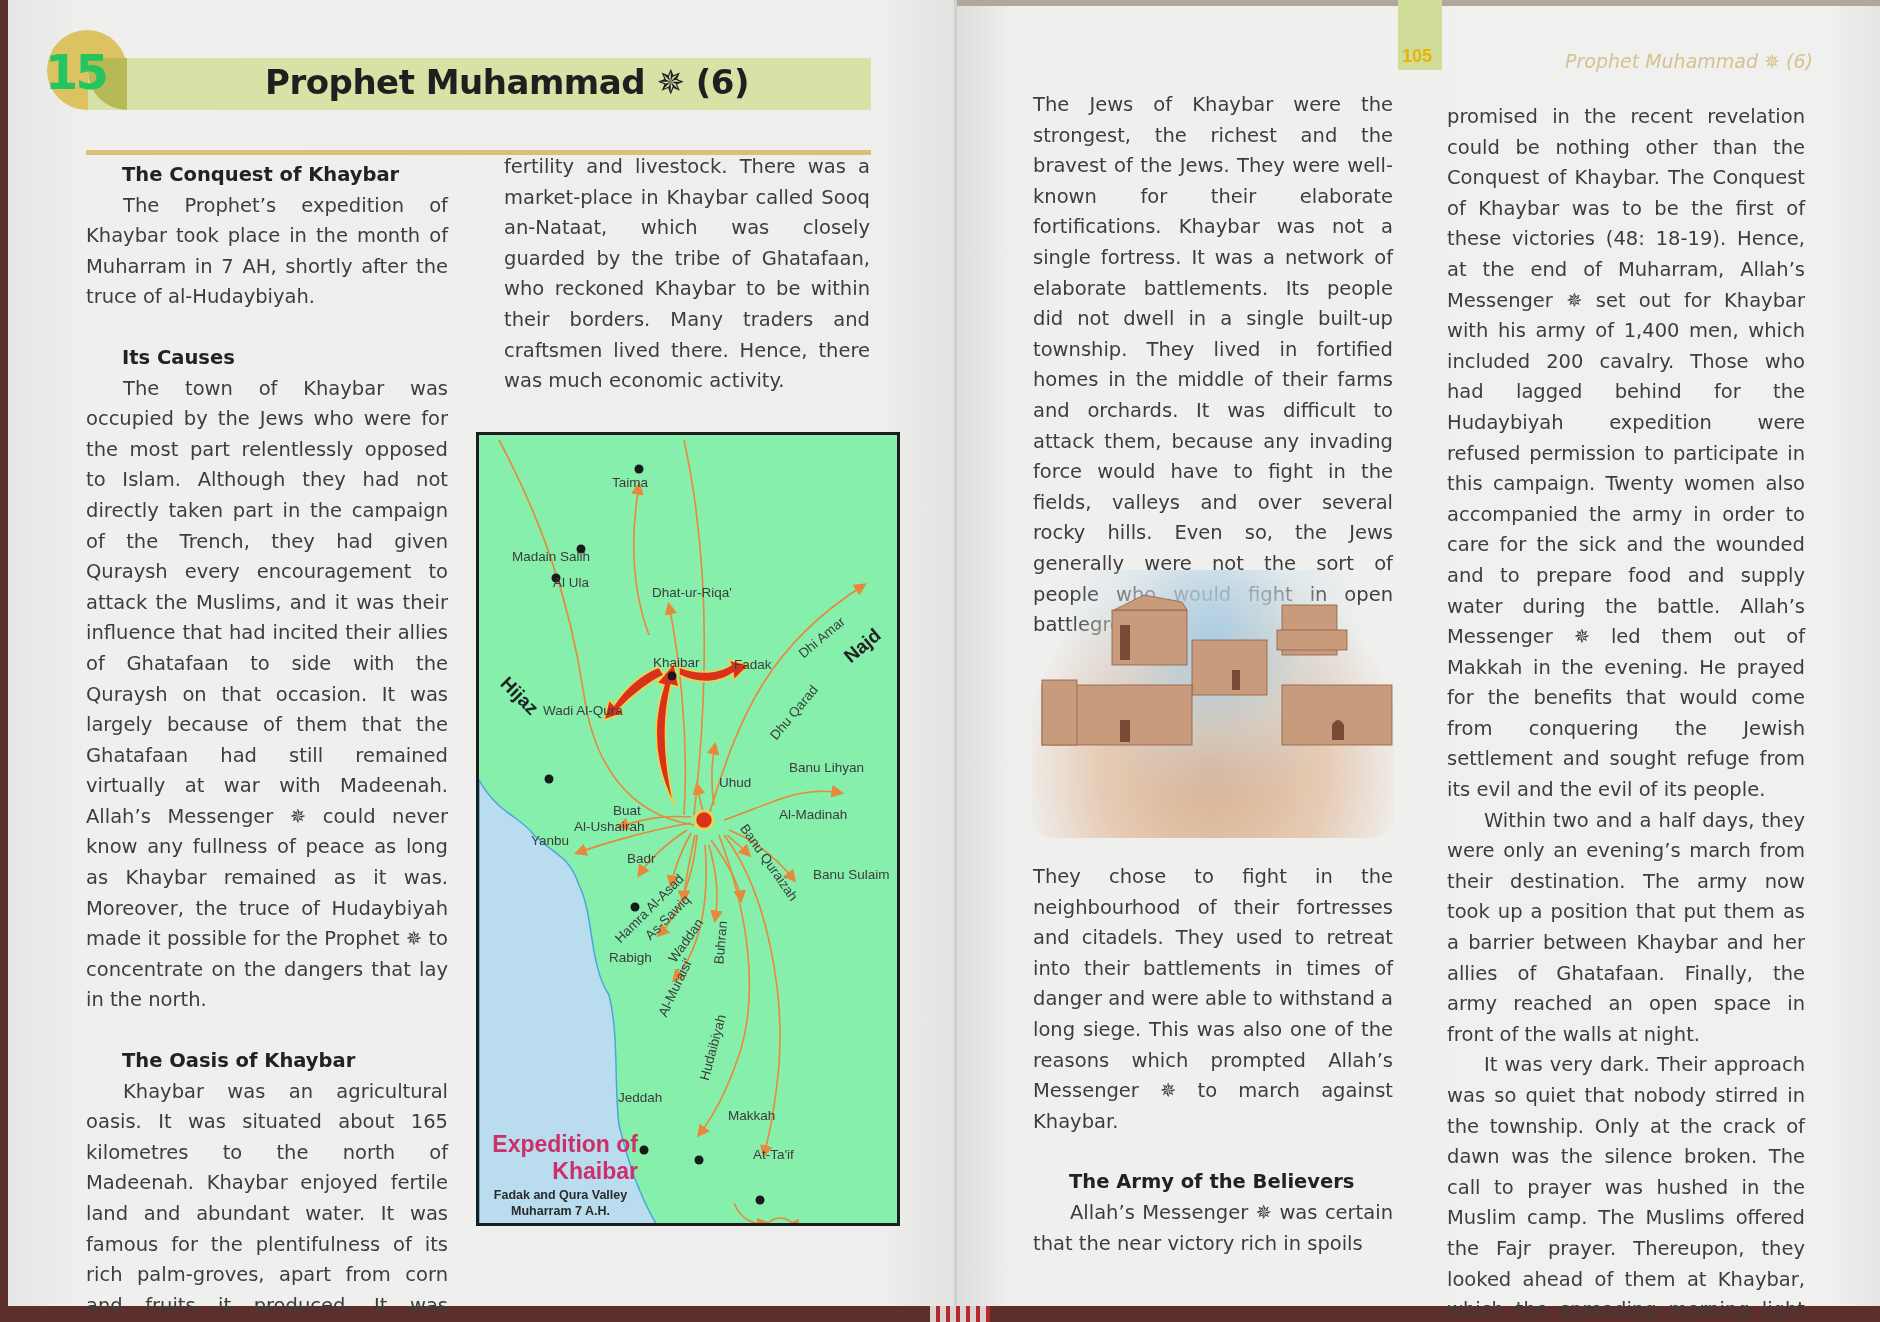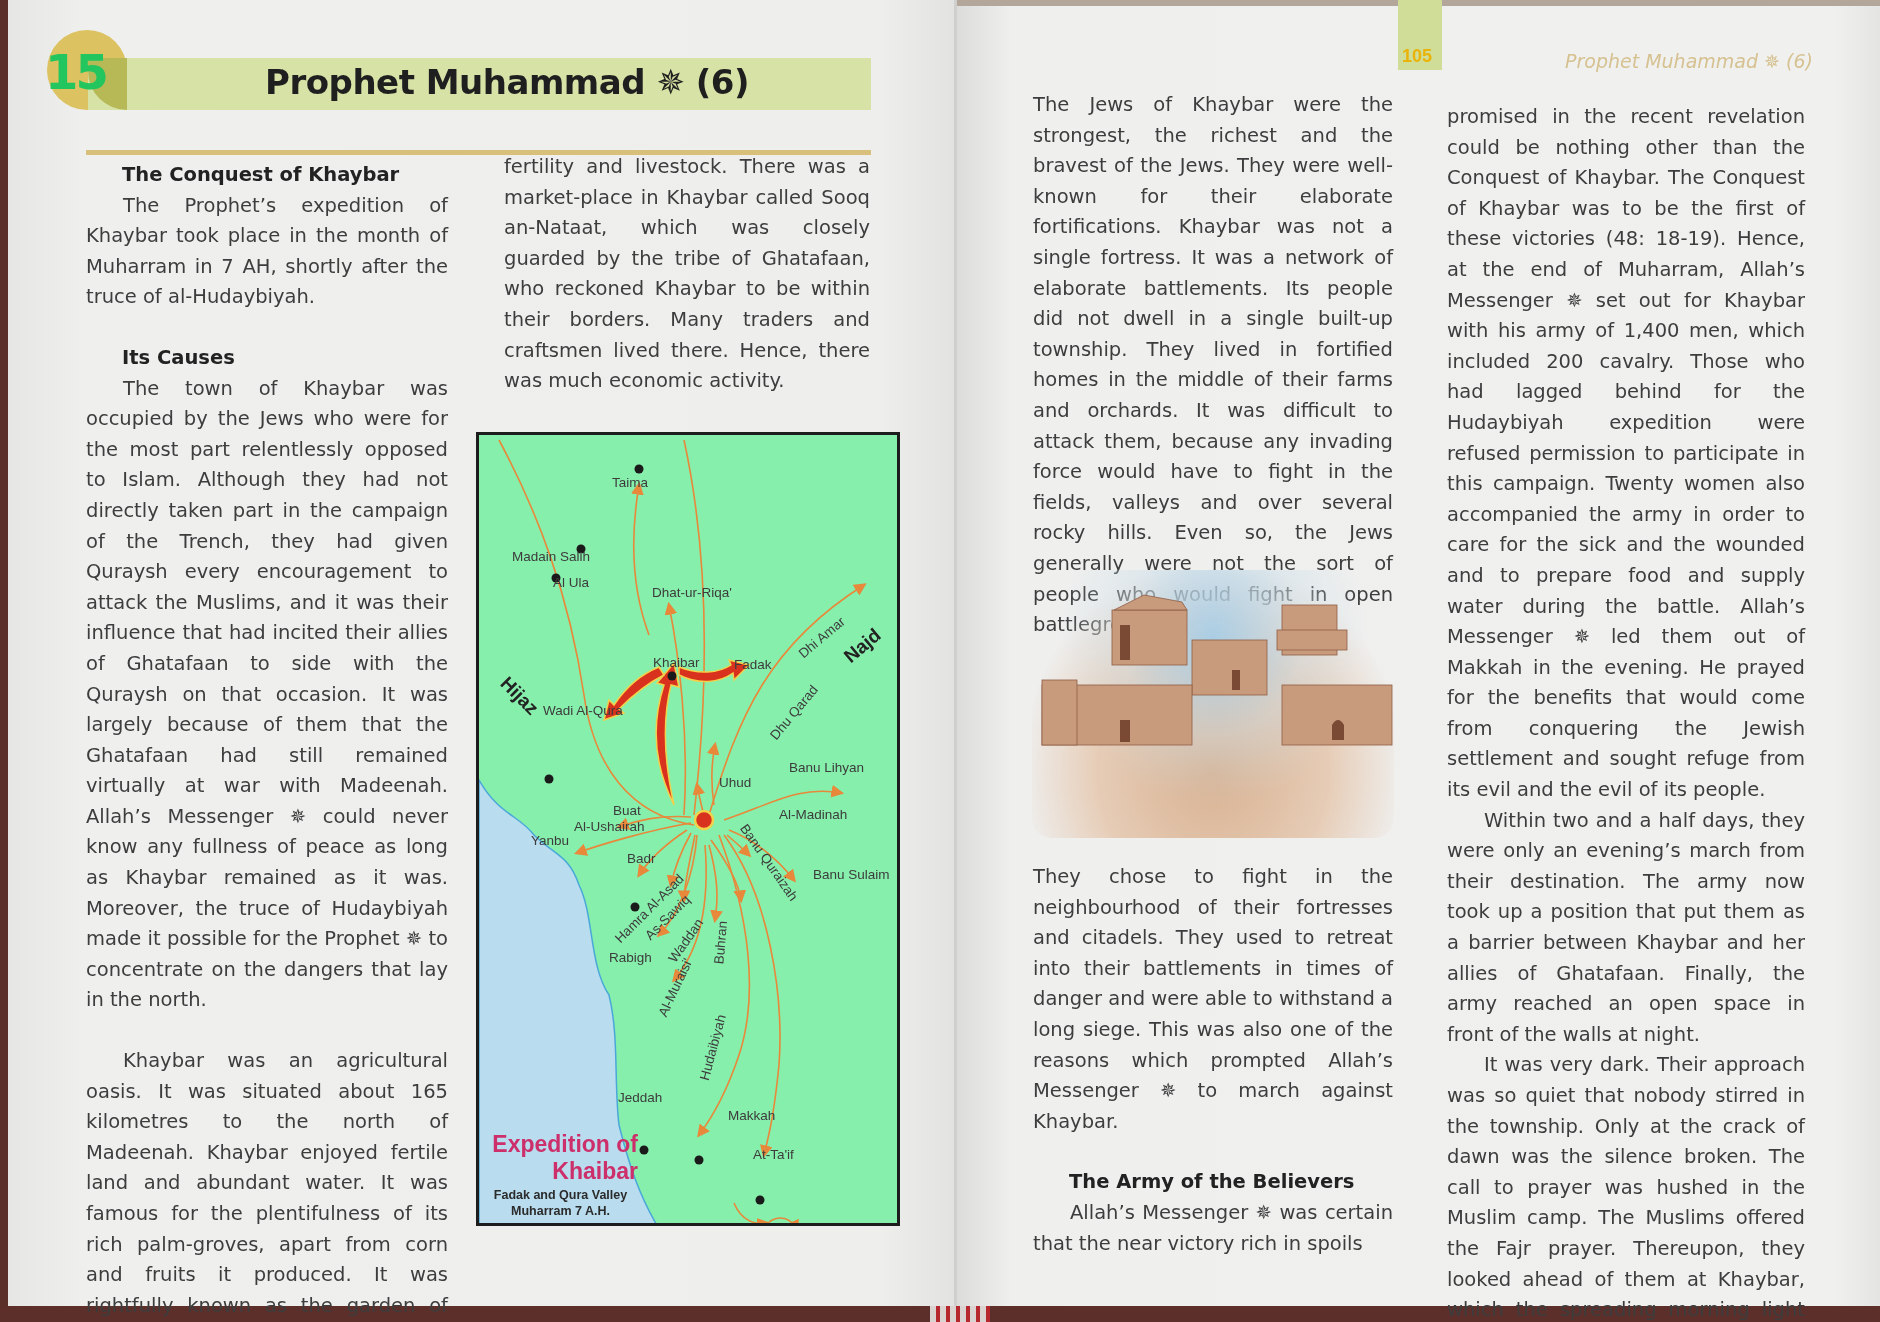--- a/index.html
+++ b/index.html
@@ -87,20 +87,21 @@
 <div class="title-text">Prophet Muhammad ✵ (6)</div>
 <div class="title-rule"></div>
 
 <div class="col" style="left:86px; top:160px; width:362px;">
   <h3>The Conquest of Khaybar</h3>
   <p>The Prophet’s expedition of Khaybar took place in the month of Muharram in 7 AH, shortly after the truce of al-Hudaybiyah.</p>
   <div class="gap"></div>
   <h3>Its Causes</h3>
   <p>The town of Khaybar was occupied by the Jews who were for the most part relentlessly opposed to Islam. Although they had not directly taken part in the campaign of the Trench, they had given Quraysh every encouragement to attack the Muslims, and it was their influence that had incited their allies of Ghatafaan to side with the Quraysh on that occasion. It was largely because of them that the Ghatafaan had still remained virtually at war with Madeenah. Allah’s Messenger ✵ could never know any fullness of peace as long as Khaybar remained as it was. Moreover, the truce of Hudaybiyah made it possible for the Prophet ✵ to concentrate on the dangers that lay in the north.</p>
   <div class="gap"></div>
+  <h3>The Oasis of Khaybar</h3>
   <p>Khaybar was an agricultural oasis. It was situated about 165 kilometres to the north of Madeenah. Khaybar enjoyed fertile land and abundant water. It was famous for the plentifulness of its rich palm-groves, apart from corn and fruits it produced. It was rightfully known as the garden of the Hijaz because of its</p>
 </div>
 
 <div class="col" style="left:504px; top:152px; width:366px;">
   <p class="noindent">fertility and livestock. There was a market-place in Khaybar called Sooq an-Nataat, which was closely guarded by the tribe of Ghatafaan, who reckoned Khaybar to be within their borders. Many traders and craftsmen lived there. Hence, there was much economic activity.</p>
 </div>
 
 <div class="map">
   <svg width="424" height="794" viewBox="0 0 424 794">
     <defs>

